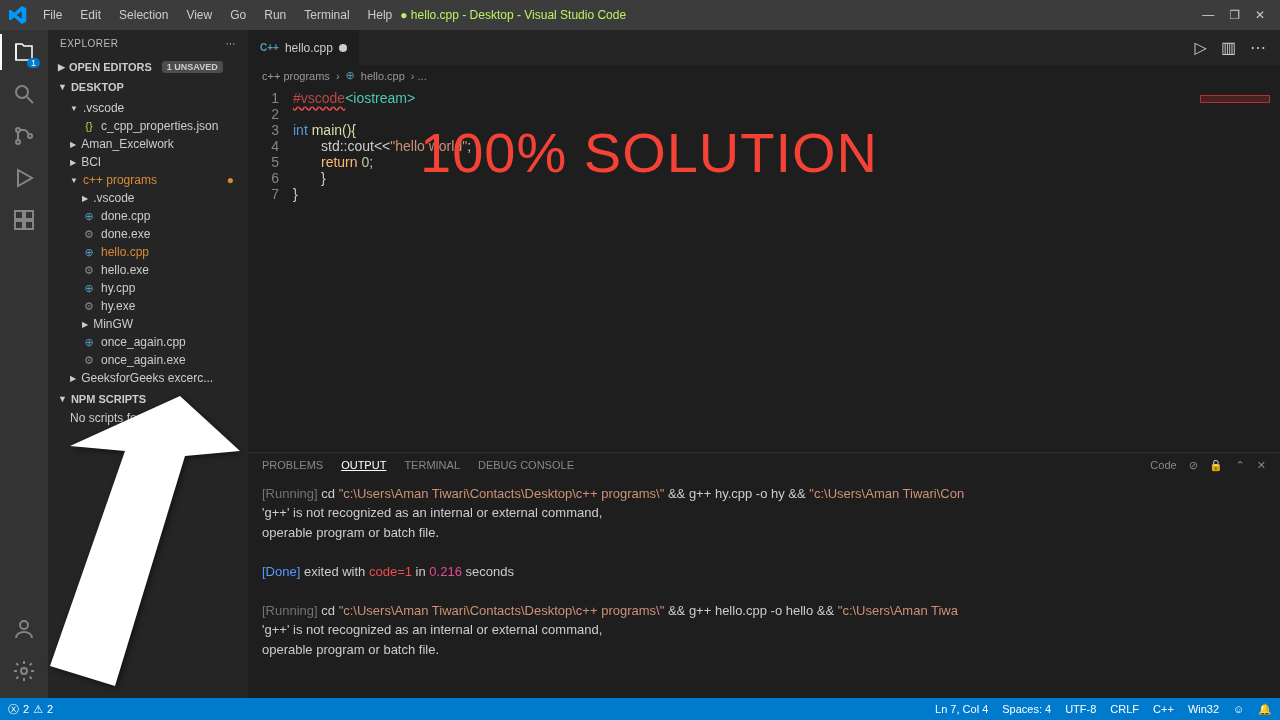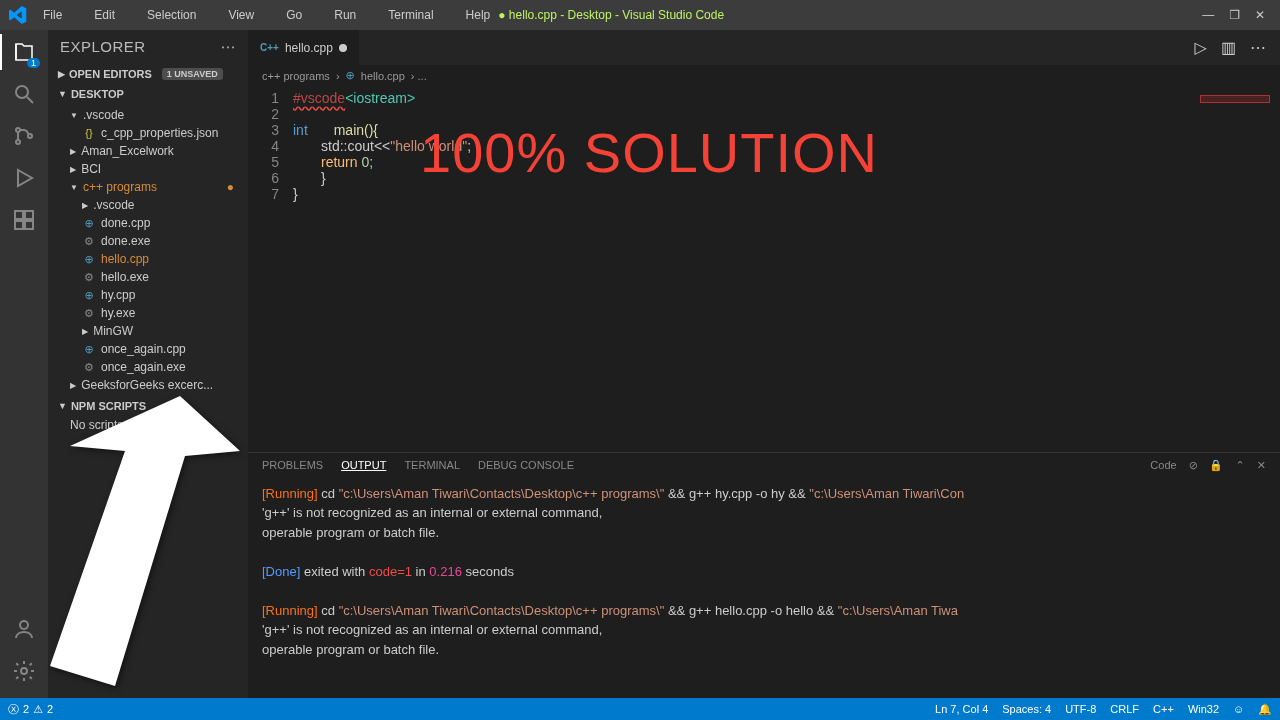--- a/index.html
+++ b/index.html
@@ -1,35 +1,35 @@
 <!DOCTYPE html>
 <html><head>
 <meta charset="utf-8">
 <style>
 * { margin: 0; padding: 0; box-sizing: border-box; font-family: 'Segoe UI', sans-serif; }
 body { width: 1280px; height: 720px; background: #1e1e1e; color: #ccc; overflow: hidden; position: relative; }
 
 .titlebar { height: 30px; background: #3c3c3c; display: flex; align-items: center; font-size: 12px; }
 .titlebar .logo { width: 35px; display: flex; justify-content: center; color: #0098ff; }
-.titlebar .menu { display: flex; gap: 16px; }
+.titlebar .menu { display: flex; gap: 2px; }
 .titlebar .menu span { padding: 4px 8px; cursor: pointer; }
 .titlebar .title { flex: 1; text-align: left; color: #bef264; }
 .titlebar .winctrl { display: flex; gap: 15px; padding: 0 15px; }
 
 .main { display: flex; height: calc(100% - 52px); }
 
 .activitybar { width: 48px; background: #333333; display: flex; flex-direction: column; align-items: center; padding-top: 10px; gap: 18px; }
 .activitybar .aicon { width: 24px; height: 24px; color: #858585; cursor: pointer; position: relative; }
 .activitybar .aicon.active { color: #fff; }
 .activitybar .aicon.active::before { content:''; position:absolute; left:-12px; top:-6px; width:2px; height:36px; background:#fff;}
 .activitybar .bottom { margin-top: auto; margin-bottom: 15px; display: flex; flex-direction: column; gap: 18px; }
 .badge { position: absolute; bottom: -4px; right: -4px; background: #007acc; color: #fff; font-size: 9px; border-radius: 8px; padding: 0 4px; }
 
 .sidebar { width: 200px; background: #252526; font-size: 12px; overflow: hidden; }
-.sidebar-header { display: flex; justify-content: space-between; padding: 8px 12px; font-size: 15px; color: #bbb; letter-spacing: 0.5px; }
+.sidebar-header { display: flex; justify-content: space-between; padding: 8px 12px; font-size: 10px; color: #bbb; letter-spacing: 0.5px; }
 .section-title { padding: 4px 10px; font-size: 11px; font-weight: bold; color: #ccc; display: flex; align-items: center; gap: 4px; }
 .section-title .chev { font-size: 9px; }
 .unsaved-badge { background: #4d4d4d; padding: 1px 5px; border-radius: 3px; font-size: 9px; margin-left: 6px; }
 .tree { padding: 2px 0; }
 .tree-item { padding: 2px 8px 2px 22px; display: flex; align-items: center; gap: 5px; font-size: 12px; cursor: pointer; white-space: nowrap; overflow: hidden; }
 .tree-item.indent1 { padding-left: 34px; }
 .tree-item .ficon { width: 14px; text-align: center; font-size: 11px; }
 .tree-item .chev { font-size: 8px; color: #ccc; }
 .orange { color: #d88b36; }
 .modified-dot { color: #d88b36; margin-left: auto; padding-right: 6px; }
@@ -41,33 +41,33 @@
 .tab-actions { margin-left: auto; display: flex; align-items: center; gap: 14px; padding: 0 14px; color: #ccc; }
 .breadcrumb { padding: 4px 14px; font-size: 11px; color: #999; display: flex; gap: 6px; align-items: center; }
 .code { font-family: Consolas, monospace; font-size: 14px; padding: 4px 0; }
 .line { display: flex; }
 .gutter { width: 45px; text-align: right; color: #858585; padding-right: 14px; user-select: none; }
 .minimap { position: absolute; right: 10px; top: 95px; width: 70px; height: 8px; background: #4a2020; border:1px solid #aa3333;}
 
 .kw-include { color: #b84848; }
 .kw-type { color: #569cd6; }
 .kw-ret { color: #fdba74; }
-.fn { color: #dcdcaa; margin-left: 22px; }
+.fn { color: #dcdcaa; }
 .str { color: #ce9178; }
 .lit { color: #b5cea8; }
 .op { color: #ccc; }
 .ang { color: #4ec9b0; }
 .squiggle { text-decoration: underline wavy #f14c4c; text-underline-offset: 3px; }
 
 .panel { border-top: 1px solid #333; flex: 1; display: flex; flex-direction: column; }
 .panel-tabs { display: flex; gap: 18px; padding: 6px 14px; font-size: 11px; color: #888; align-items: center; }
 .panel-tabs .ptab.active { color: #fff; text-decoration: underline; }
 .panel-tabs .pright { margin-left: auto; display: flex; gap: 12px; align-items: center; }
 .terminal { font-family: Consolas, monospace; font-size: 13px; padding: 6px 14px; line-height: 1.5; overflow: hidden; }
-.t-run { color: #f97316; }
+.t-run { color: #737373; }
 .t-done { color: #5599ff; }
 .t-path { color: #ce9178; }
 .t-code { color: #f14c4c; }
 .t-time { color: #ec4899; }
 
 .statusbar { height: 22px; background: #007acc; display: flex; align-items: center; font-size: 11px; color: #fff; padding: 0 8px; gap: 14px; }
 .statusbar .right { margin-left: auto; display: flex; gap: 14px; }
 .status-err { display: flex; align-items: center; gap: 4px; }
 
 .overlay-red { position: absolute; top: 120px; left: 420px; font-size: 56px; color: #f44336; font-weight: 500; z-index: 50; letter-spacing: 1px; }

